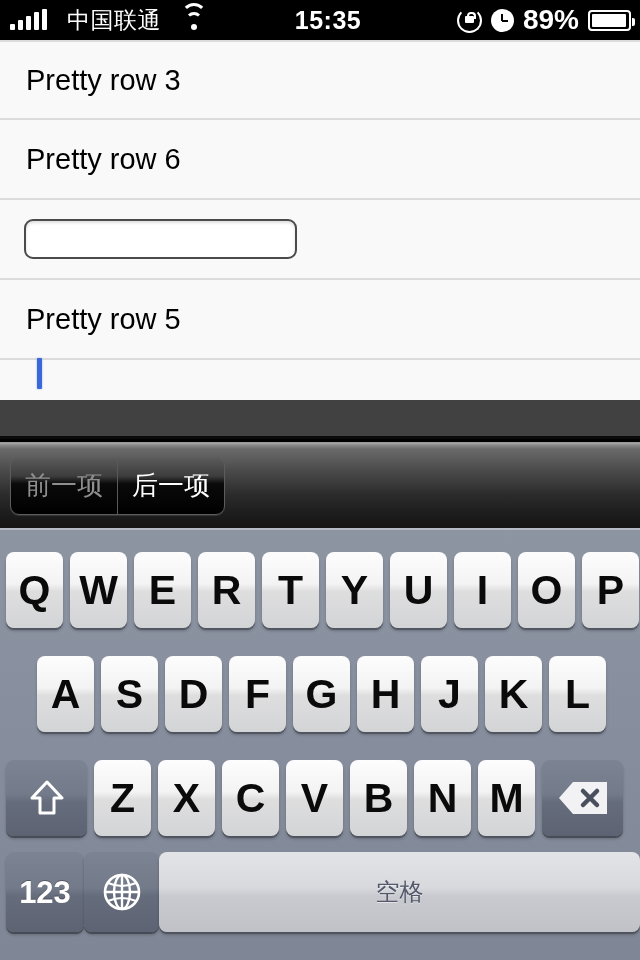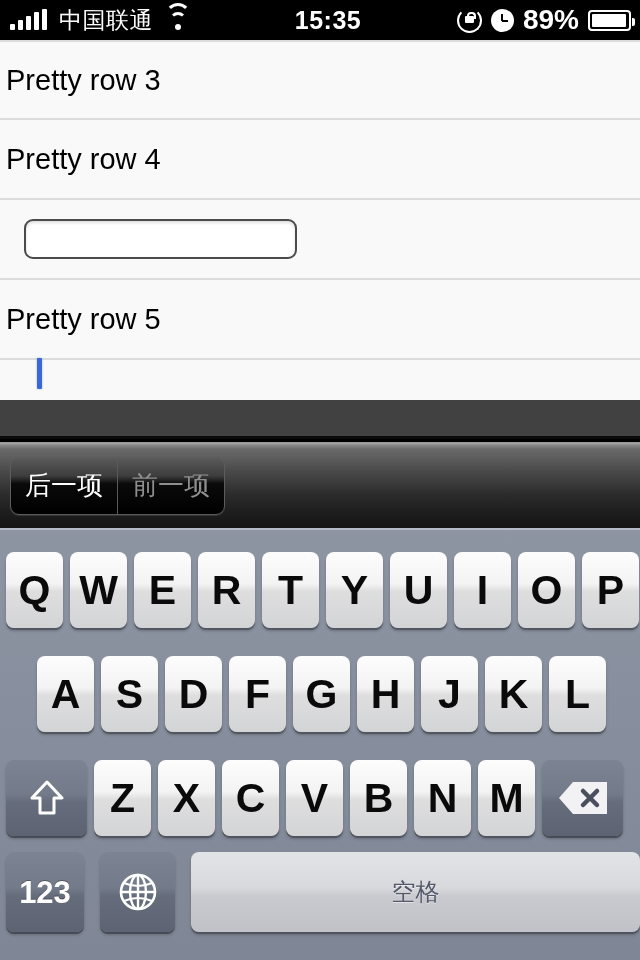--- a/index.html
+++ b/index.html
@@ -10,21 +10,21 @@
     overflow: hidden;
   }
   #screen { position: relative; width: 640px; height: 960px; overflow: hidden; }
 
   
   .statusbar {
     position: absolute; left: 0; top: 0; width: 640px; height: 40px;
     background: #000; color: #fff;
     display: flex; align-items: center;
   }
-  .sb-left { display: flex; align-items: center; padding-left: 10px; gap: 12px; }
+  .sb-left { display: flex; align-items: center; padding-left: 10px; gap: 20px; }
   .sig { display: flex; align-items: flex-end; gap: 3px; height: 20px; }
   .sig i { display: block; width: 5px; background: #fff; border-radius: 1px; }
   .sig i:nth-child(1){ height: 6px; }
   .sig i:nth-child(2){ height: 10px; }
   .sig i:nth-child(3){ height: 14px; }
   .sig i:nth-child(4){ height: 18px; }
   .sig i:nth-child(5){ height: 21px; background:#fff; }
   .carrier { font-size: 23px; letter-spacing: 0.5px; line-height: 1; }
   .wifi { position: relative; width: 26px; height: 19px; }
   .wifi span {
@@ -90,21 +90,21 @@
   
   .tableview {
     position: absolute; left: 0; top: 40px; width: 640px; height: 360px;
     background: #f9f9f9; overflow: hidden;
   }
   .row {
     position: relative; height: 80px;
     background: #f9f9f9;
     border-bottom: 2px solid #dcdcdc;
     display: flex; align-items: center;
-    padding-left: 6px;
+    padding-left: 26px;
   }
   .row-label {
     font-size: 29px; color: #000; line-height: 1;
   }
   .row.first { border-top: 2px solid #dcdcdc; }
   .textfield-row { padding-left: 24px; }
   .textfield {
     width: 273px; height: 40px;
     background: #fff;
     border: 2px solid #4b4b4b;
@@ -170,21 +170,21 @@
     border-top: 2px solid #b6bcc7;
     padding-top: 22px;
   }
   .krow {
     display: flex; align-items: center;
     height: 76px; margin-bottom: 28px;
   }
   .krow.r1 { padding-left: 6px; gap: 7px; }
   .krow.r2 { padding-left: 37px; gap: 7px; }
   .krow.r3 { padding-left: 6px; gap: 7px; }
-  .krow.r4 { padding-left: 6px; gap: 16px; margin-bottom: 0; height: 56px; }
+  .krow.r4 { padding-left: 6px; gap: 0; margin-bottom: 0; height: 56px; }
 
   .key {
     width: 57px; height: 76px;
     border-radius: 8px;
     background: linear-gradient(to bottom, #fdfdfd 0%, #f3f3f3 42%, #dededf 52%, #d3d4d6 100%);
     box-shadow: 0 2px 0 rgba(60,64,74,0.55), 0 3px 3px rgba(0,0,0,0.22);
     display: flex; align-items: center; justify-content: center;
     font-size: 41px; font-weight: bold; color: #0a0a0a;
     line-height: 1;
   }
@@ -247,41 +247,41 @@
     </div>
   </div>
 
   <div class="tableview">
 
     <div class="row first">
       <span class="row-label">Pretty row 3</span>
     </div>
 
     <div class="row">
-      <span class="row-label">Pretty row 4</span>
+      <span class="row-label">Pretty row 6</span>
     </div>
 
     <div class="row textfield-row">
       <input class="textfield" type="text" value="" placeholder="" style="">
     </div>
 
 
     <div class="row">
       <span class="row-label">Pretty row 5</span>
     </div>
 
     <div class="caret"></div>
   </div>
 
   <div class="darkgap"></div>
 
   <div class="acc-toolbar">
     <div class="segctl">
+      <div class="seg disabled">前一项</div>
       <div class="seg">后一项</div>
-      <div class="seg disabled">前一项</div>
     </div>
   </div>
 
   <div class="keyboard">
 
     <div class="krow r1">
       <div class="key">Q</div>
       <div class="key">W</div>
       <div class="key">E</div>
       <div class="key">R</div>

